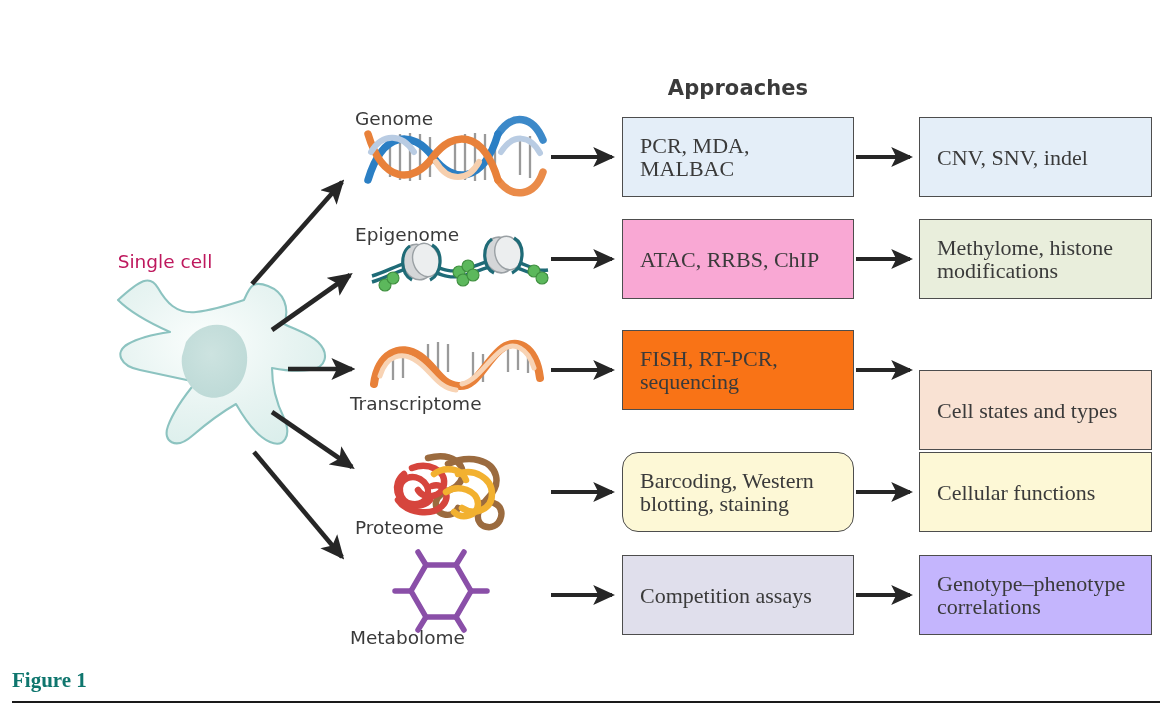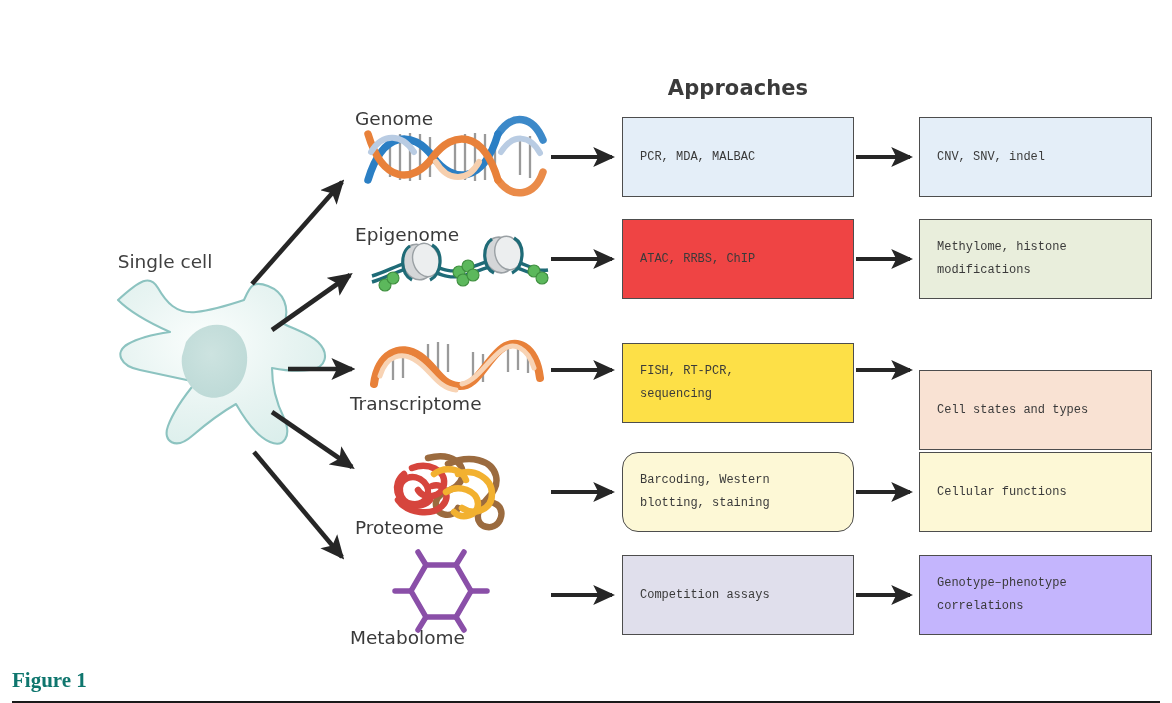--- a/index.html
+++ b/index.html
@@ -45,22 +45,22 @@
   .flow-box {
     position: absolute;
     box-sizing: border-box;
     border: 1.6px solid #4d4d4d;
     display: flex;
     align-items: center;
     padding-left: 17px;
     padding-right: 10px;
   }
   .flow-box .box-text {
-    font-family: Liberation Mono, monospace;
-    font-size: 12px;
+    font-family: Liberation Serif, serif;
+    font-size: 22px;
     line-height: 23px;
     color: #3a3a3a;
     white-space: pre-line;
   }
   .col-approach { left: 622px; width: 232px; }
   .col-application { left: 919px; width: 233px; }
   .row-1 { top: 105px;  height: 80px; }
   .row-2 { top: 207px;  height: 80px; }
   .row-3 { top: 318px;  height: 80px; }
   .row-4 { top: 440px;  height: 80px; }
@@ -81,21 +81,21 @@
   #label-proteome      { left: 355px; top: 505px; width: 180px; }
   #label-metabolome    { left: 350px; top: 615px; width: 190px; }
 
   #label-single-cell {
     position: absolute;
     left: 80px; top: 239px;
     width: 170px;
     text-align: center;
     font-family: "DejaVu Sans", "Liberation Sans", sans-serif;
     font-size: 18.5px;
-    color: #404040;
+    color: #be185d;
   }
 
   
   #figure-caption {
     position: absolute;
     left: 12px;
     top: 656px;
     font-family: "Liberation Serif", "DejaVu Serif", serif;
     font-weight: bold;
     font-size: 21px;
@@ -285,24 +285,24 @@
   <div class="omics-label" id="label-epigenome">Epigenome</div>
   <div class="omics-label" id="label-transcriptome">Transcriptome</div>
   <div class="omics-label" id="label-proteome">Proteome</div>
   <div class="omics-label" id="label-metabolome">Metabolome</div>
 
   <div id="label-single-cell">Single cell</div>
 
   <div class="flow-box col-approach row-1" style="background-color: rgb(228, 238, 248);">
     <span class="box-text">PCR, MDA, MALBAC</span>
   </div>
-  <div class="flow-box col-approach row-2" style="background-color: #ef4444;">
+  <div class="flow-box col-approach row-2" style="background-color: #f9a8d4;">
     <span class="box-text">ATAC, RRBS, ChIP</span>
   </div>
-  <div class="flow-box col-approach row-3" style="background-color: #fde047; margin-top: 13px;">
+  <div class="flow-box col-approach row-3" style="background-color: #f97316;">
     <span class="box-text">FISH, RT-PCR,
 sequencing</span>
   </div>
   <div class="flow-box col-approach row-4" style="background-color: rgb(253, 248, 214); border-radius: 16px;">
     <span class="box-text">Barcoding, Western
 blotting, staining</span>
   </div>
   <div class="flow-box col-approach row-5" style="background-color: rgb(224, 223, 236);">
     <span class="box-text">Competition assays</span>
   </div>

